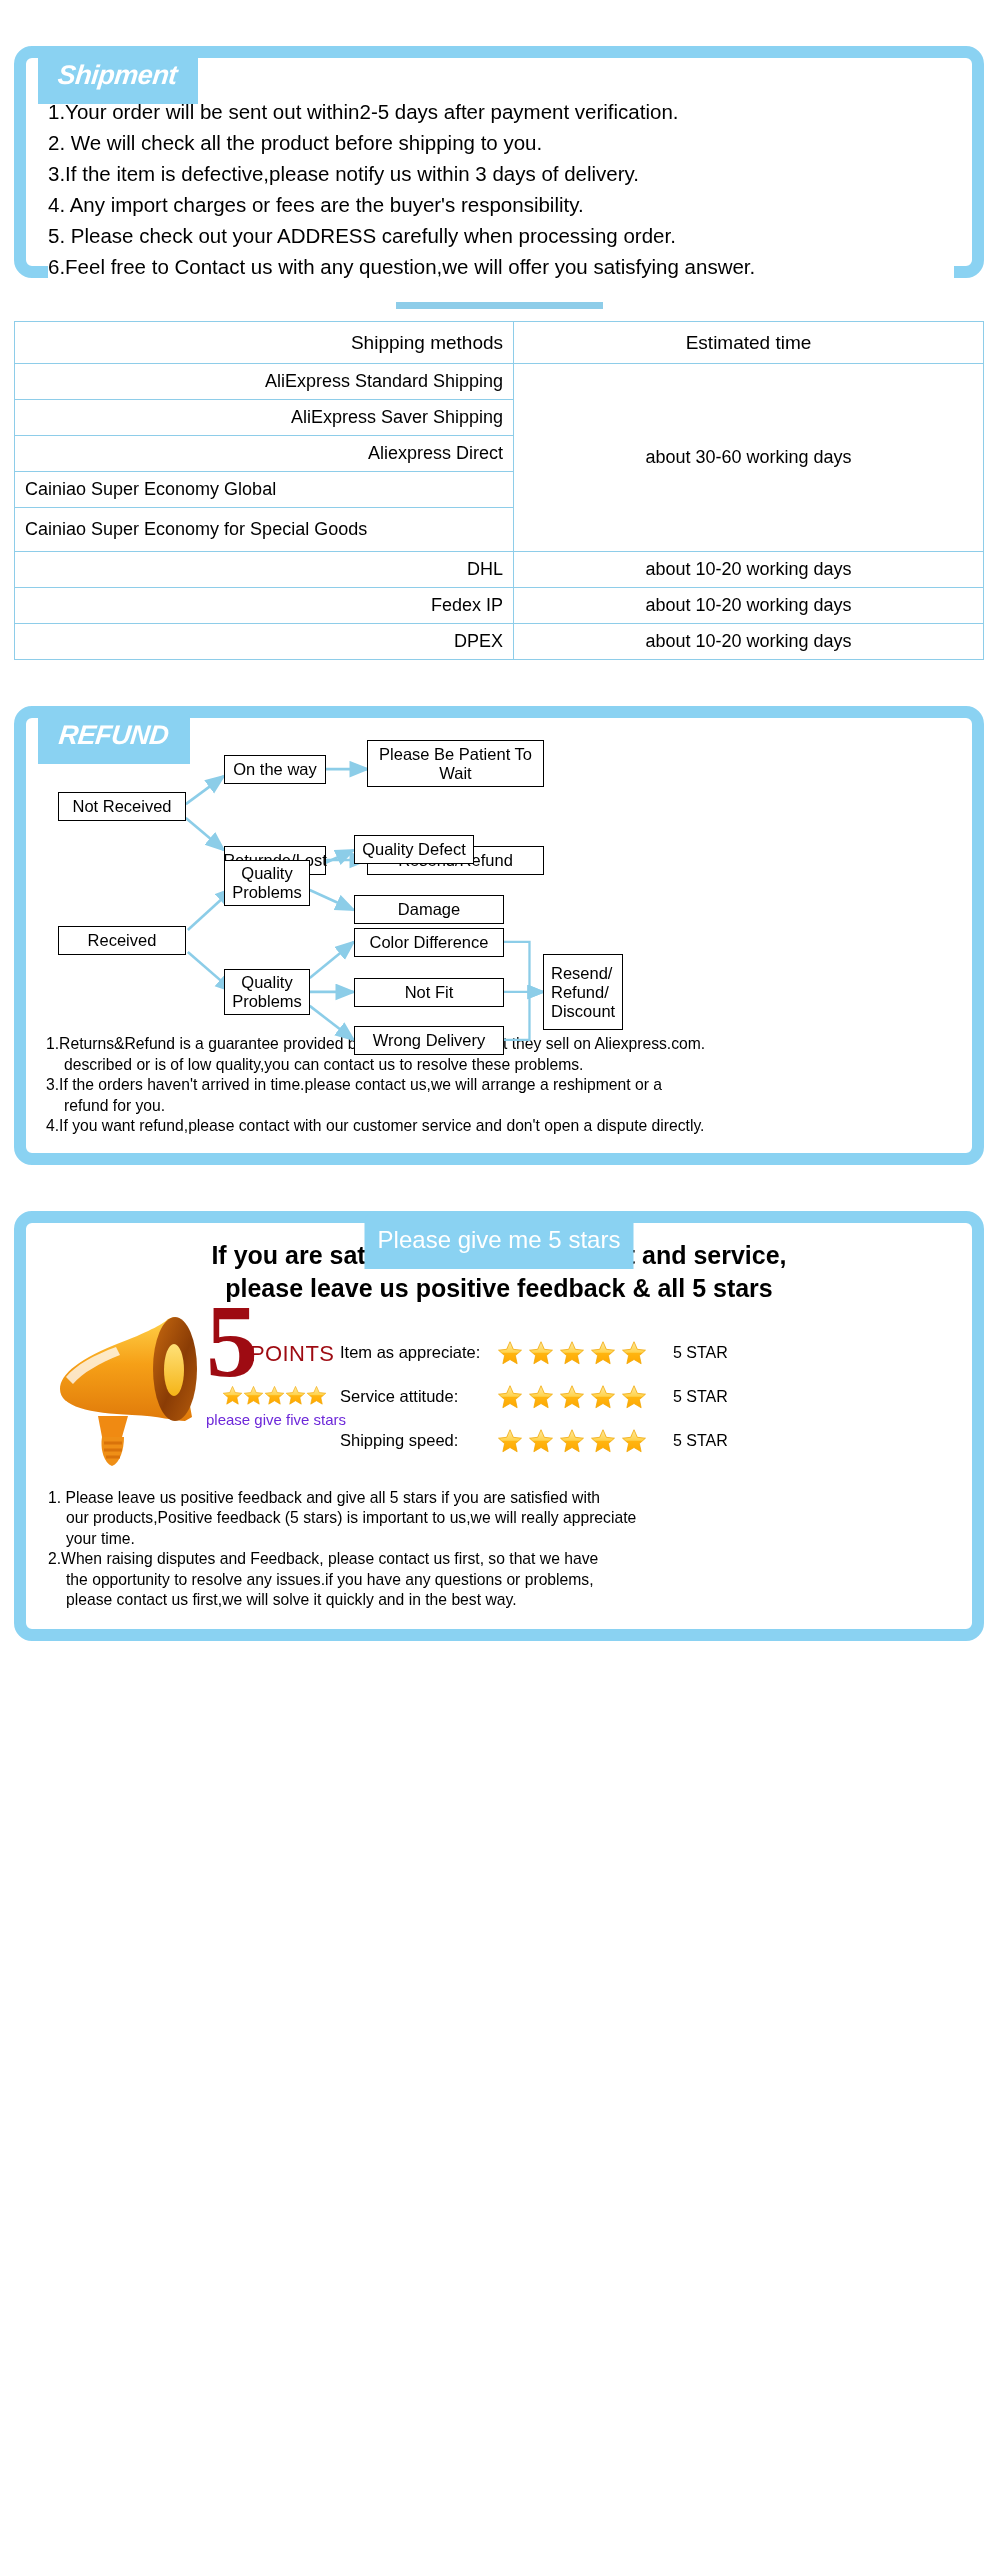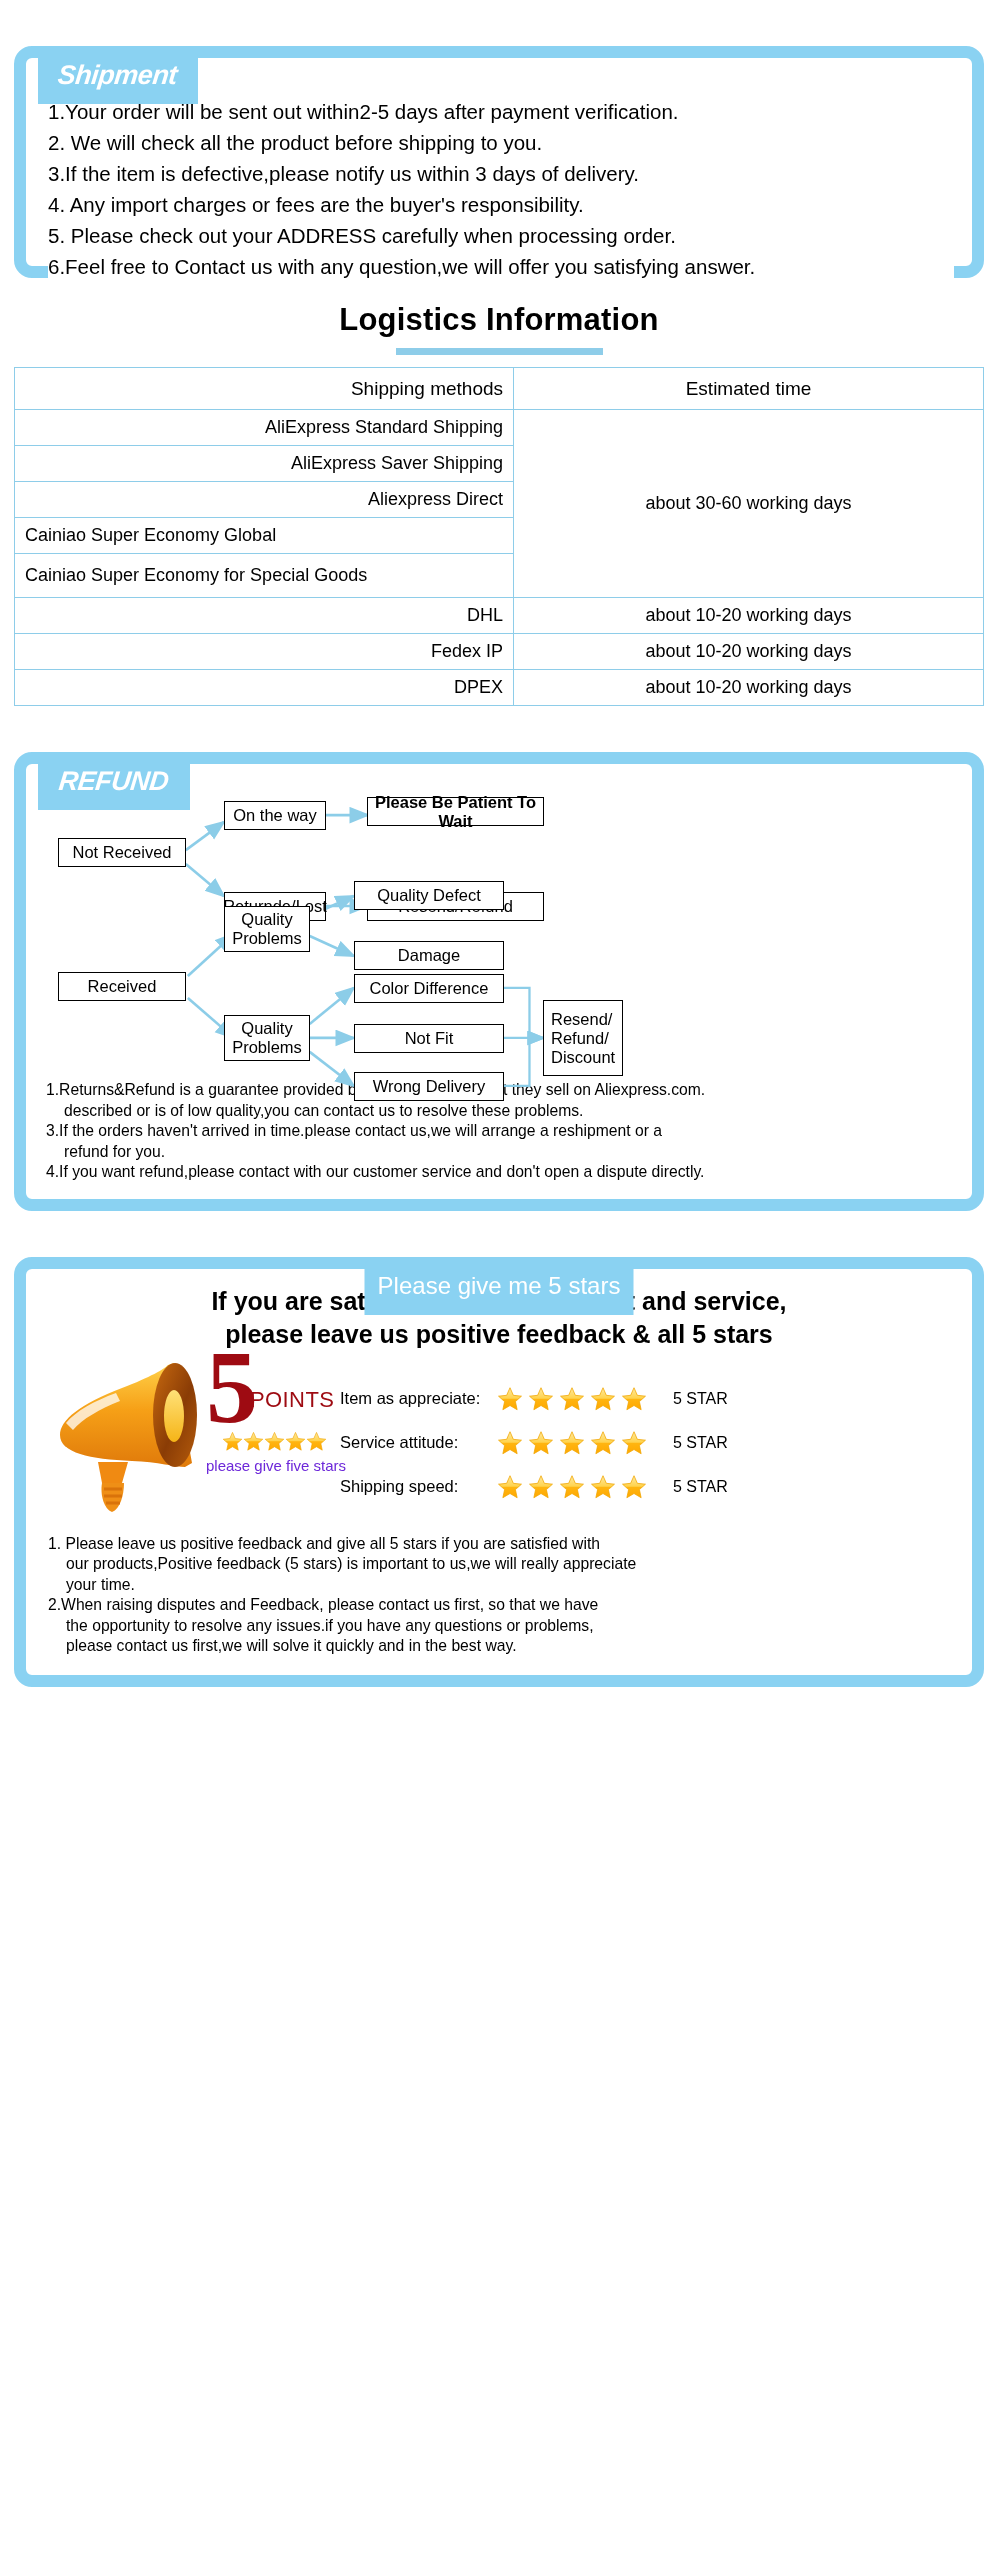--- a/index.html
+++ b/index.html
@@ -157,21 +157,20 @@
           <div class="ship-line">2. We will check all the product before shipping to you.</div>
           <div class="ship-line">3.If the item is defective,please notify us within 3 days of delivery.</div>
           <div class="ship-line">4. Any import charges or fees are the buyer's responsibility.</div>
           <div class="ship-line">5. Please check out your ADDRESS carefully when processing order.</div>
           <div class="ship-line">6.Feel free to Contact us with any question,we will offer you satisfying answer.</div>
         </div>
     </div>
   </section>
 
   <section class="logistics">
-    <h2 class="logistics-title">Logistics Information</h2>
     <div class="logistics-rule"></div>
     <table class="logistics-table">
       <tbody id="logistics-tbody">
           <tr class="head">
             <td class="col-a">Shipping methods</td>
             <td class="col-b">Estimated time</td>
           </tr>
           <tr class="r">
             <td class="col-a">AliExpress Standard Shipping</td>
             <td class="col-b" rowspan="5">about 30-60  working days</td>
@@ -246,38 +245,38 @@
 
           <path d="M452,310 L492,310 L492,262" stroke="#8ccde8" stroke-width="2.3" fill="none"></path>
         </svg>
 
         <div class="fbox" style="left:20px; top:62px; width:128px; height:29px;">
           <span>Not Received</span>
         </div>
         <div class="fbox" style="left:186px; top:25px; width:102px; height:29px;">
           <span>On the way</span>
         </div>
-        <div class="fbox" style="left:329px; top:21px; width:177px; height:29px;font-weight:bold;">
+        <div class="fbox" style="left:329px; top:10px; width:177px; height:47px;">
           <span>Please Be Patient To Wait</span>
         </div>
         <div class="fbox" style="left:186px; top:116px; width:102px; height:29px;">
           <span>Returnde/Lost</span>
         </div>
         <div class="fbox" style="left:329px; top:116px; width:177px; height:29px;">
           <span>Resend/Refund</span>
         </div>
 
         <div class="fbox" style="left:20px; top:196px; width:128px; height:29px;">
           <span>Received</span>
         </div>
         <div class="fbox ml" style="left:186px; top:130px; width:86px; height:46px; white-space:pre-line;">
           <span>Quality
 Problems</span>
         </div>
-        <div class="fbox" style="left:316px; top:105px; width:150px; height:29px;">
+        <div class="fbox" style="left:316px; top:105px; width:120px; height:29px;">
           <span>Quality Defect</span>
         </div>
         <div class="fbox" style="left:316px; top:165px; width:150px; height:29px;">
           <span>Damage</span>
         </div>
         <div class="fbox" style="left:186px; top:239px; width:86px; height:46px; white-space:pre-line;">
           <span>Quality
 Problems</span>
         </div>
         <div class="fbox" style="left:316px; top:198px; width:150px; height:29px;">

